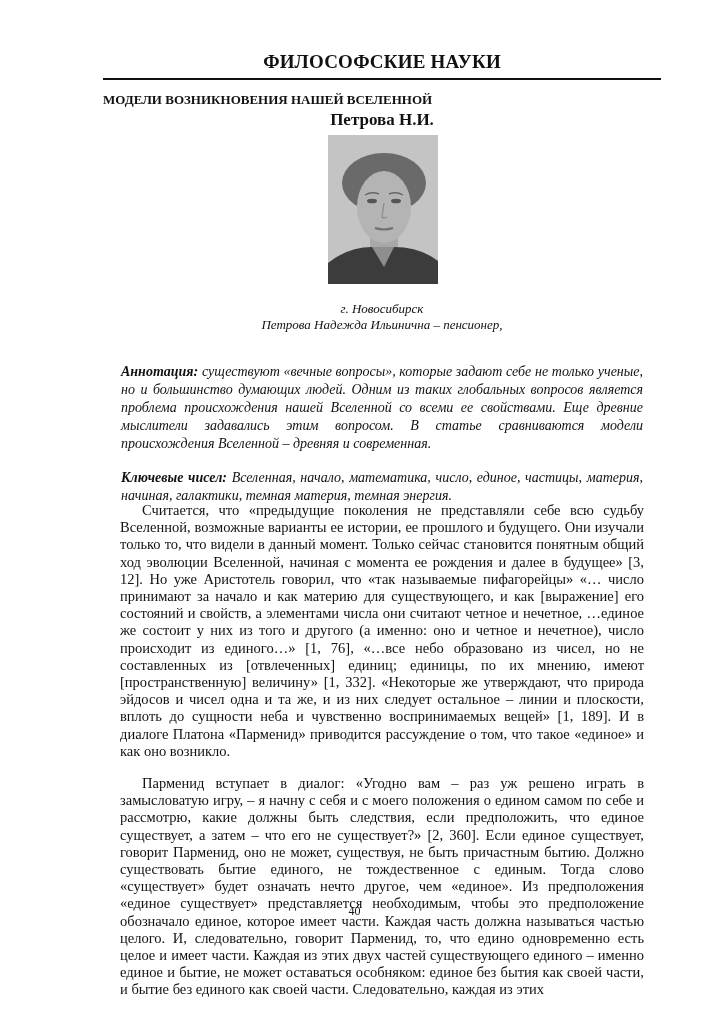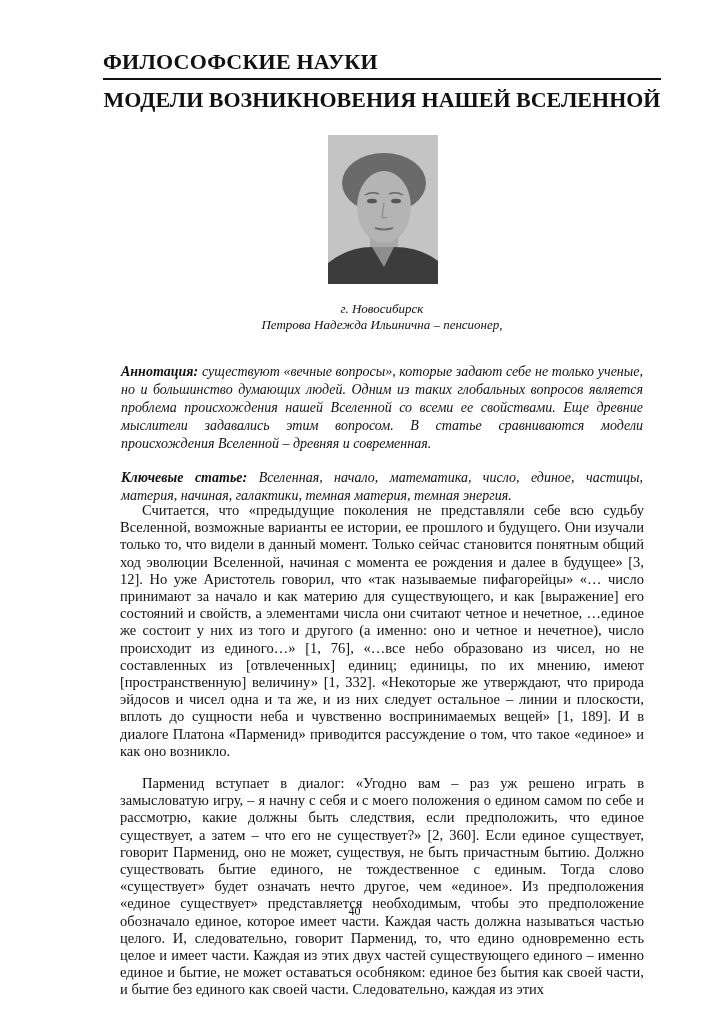--- a/index.html
+++ b/index.html
@@ -1,23 +1,23 @@
 <!DOCTYPE html>
 <html><head>
 <meta charset="utf-8">
 <style>
   html, body { margin: 0; padding: 0; background: #ffffff; }
   body { width: 709px; height: 1013px; position: relative; overflow: hidden;
          font-family: "Liberation Serif", "DejaVu Serif", serif; color: #111; }
   .page { position: absolute; left: 0; top: 0; width: 709px; height: 1013px; }
-  .section-title { position: absolute; left: 103px; width: 558px; top: 48px; 
-                   font-weight: bold; font-size: 22px; letter-spacing: 0.2px; line-height: 28px; }
+  .section-title { position: absolute; left: 103px; width: 558px; top: 48px; text-align: center;
+                   font-weight: bold; font-size: 19px; letter-spacing: 0.2px; line-height: 28px; }
   .rule { position: absolute; left: 103px; width: 558px; top: 78px; height: 2px; background: #111; }
-  .article-title { position: absolute; left: 103px; width: 558px; top: 90px; text-align: center;
-                   font-weight: bold; font-size: 22px; line-height: 20px; }
+  .article-title { position: absolute; left: 103px; width: 558px; top: 90px; text-align: left;
+                   font-weight: bold; font-size: 13px; line-height: 20px; }
   .author { position: absolute; left: 103px; width: 558px; top: 110px; text-align: center;
             font-weight: bold; font-size: 17px; line-height: 20px; }
   .photo { position: absolute; left: 328px; top: 135px; width: 110px; height: 149px;
            background: #bdbdbd; overflow: hidden; }
   .photo svg { display: block; }
   .affil { position: absolute; left: 103px; width: 558px; top: 301px; text-align: center;
            font-style: italic; font-size: 13px; line-height: 16px; }
   .abstract { position: absolute; left: 105px; width: 554px; top: 347px; font-style: italic;
               font-size: 14px; line-height: 18px; text-align: justify; }
   .abstract p { margin: 16px; }
@@ -30,20 +30,21 @@
 </style>
 </head>
 <body>
 
 <div class="page">
 
   <div class="section-title">ФИЛОСОФСКИЕ НАУКИ</div>
   <div class="rule"></div>
 
   <div class="article-title">МОДЕЛИ ВОЗНИКНОВЕНИЯ НАШЕЙ ВСЕЛЕННОЙ</div>
+  <div class="author">Петрова Н.И.</div>
 
   <div class="photo">
     <svg width="110" height="149" viewBox="0 0 110 149">
       <rect x="0" y="0" width="110" height="149" fill="#c4c4c4"></rect>
 
       <ellipse cx="56" cy="48" rx="42" ry="30" fill="#6a6a6a"></ellipse>
 
       <rect x="42" y="100" width="28" height="22" fill="#a8a8a8"></rect>
 
       <path d="M0 149 L0 128 Q20 112 44 112 L66 112 Q92 112 110 126 L110 149 Z" fill="#3c3c3c"></path>
@@ -62,21 +63,21 @@
     </svg>
   </div>
 
   <div class="affil">
     <div>г. Новосибирск</div>
     <div>Петрова Надежда Ильинична – пенсионер,</div>
   </div>
 
   <div class="abstract">
     <p><b>Аннотация:</b><span> существуют «вечные вопросы», которые задают себе не только ученые, но и большинство думающих людей. Одним из таких глобальных вопросов является проблема происхождения нашей Вселенной со всеми ее свойствами. Еще древние мыслители задавались этим вопросом. В статье сравниваются модели происхождения Вселенной – древняя и современная.</span></p>
-    <p><b>Ключевые статье:</b><span> Вселенная, начало, математика, число, единое, частицы, материя, начиная, галактики, темная материя, темная энергия.</span></p>
+    <p><b>Ключевые чисел:</b><span> Вселенная, начало, математика, число, единое, частицы, материя, начиная, галактики, темная материя, темная энергия.</span></p>
   </div>
 
   <div class="body">
     <p>Считается, что «предыдущие поколения не представляли себе всю судьбу Вселенной, возможные варианты ее истории, ее прошлого и будущего. Они изучали только то, что видели в данный момент. Только сейчас становится понятным общий ход эволюции Вселенной, начиная с момента ее рождения и далее в будущее» [3, 12]. Но уже Аристотель говорил, что «так называемые пифагорейцы» «… число принимают за начало и как материю для существующего, и как [выражение] его состояний и свойств, а элементами числа они считают четное и нечетное, …единое же состоит у них из того и другого (а именно: оно и четное и нечетное), число происходит из единого…» [1, 76], «…все небо образовано из чисел, но не составленных из [отвлеченных] единиц; единицы, по их мнению, имеют [пространственную] величину» [1, 332]. «Некоторые же утверждают, что природа эйдосов и чисел одна и та же, и из них следует остальное – линии и плоскости, вплоть до сущности неба и чувственно воспринимаемых вещей» [1, 189]. И в диалоге Платона «Парменид» приводится рассуждение о том, что такое «единое» и как оно возникло.</p>
     <p>Парменид вступает в диалог: «Угодно вам – раз уж решено играть в замысловатую игру, – я начну с себя и с моего положения о едином самом по себе и рассмотрю, какие должны быть следствия, если предположить, что единое существует, а затем – что его не существует?» [2, 360]. Если единое существует, говорит Парменид, оно не может, существуя, не быть причастным бытию. Должно существовать бытие единого, не тождественное с единым. Тогда слово «существует» будет означать нечто другое, чем «единое». Из предположения «единое существует» представляется необходимым, чтобы это предположение обозначало единое, которое имеет части. Каждая часть должна называться частью целого. И, следовательно, говорит Парменид, то, что едино одновременно есть целое и имеет части. Каждая из этих двух частей существующего единого – именно единое и бытие, не может оставаться особняком: единое без бытия как своей части, и бытие без единого как своей части. Следовательно, каждая из этих</p>
   </div>
 
   <div class="pagenum">40</div>
 
 </div>

